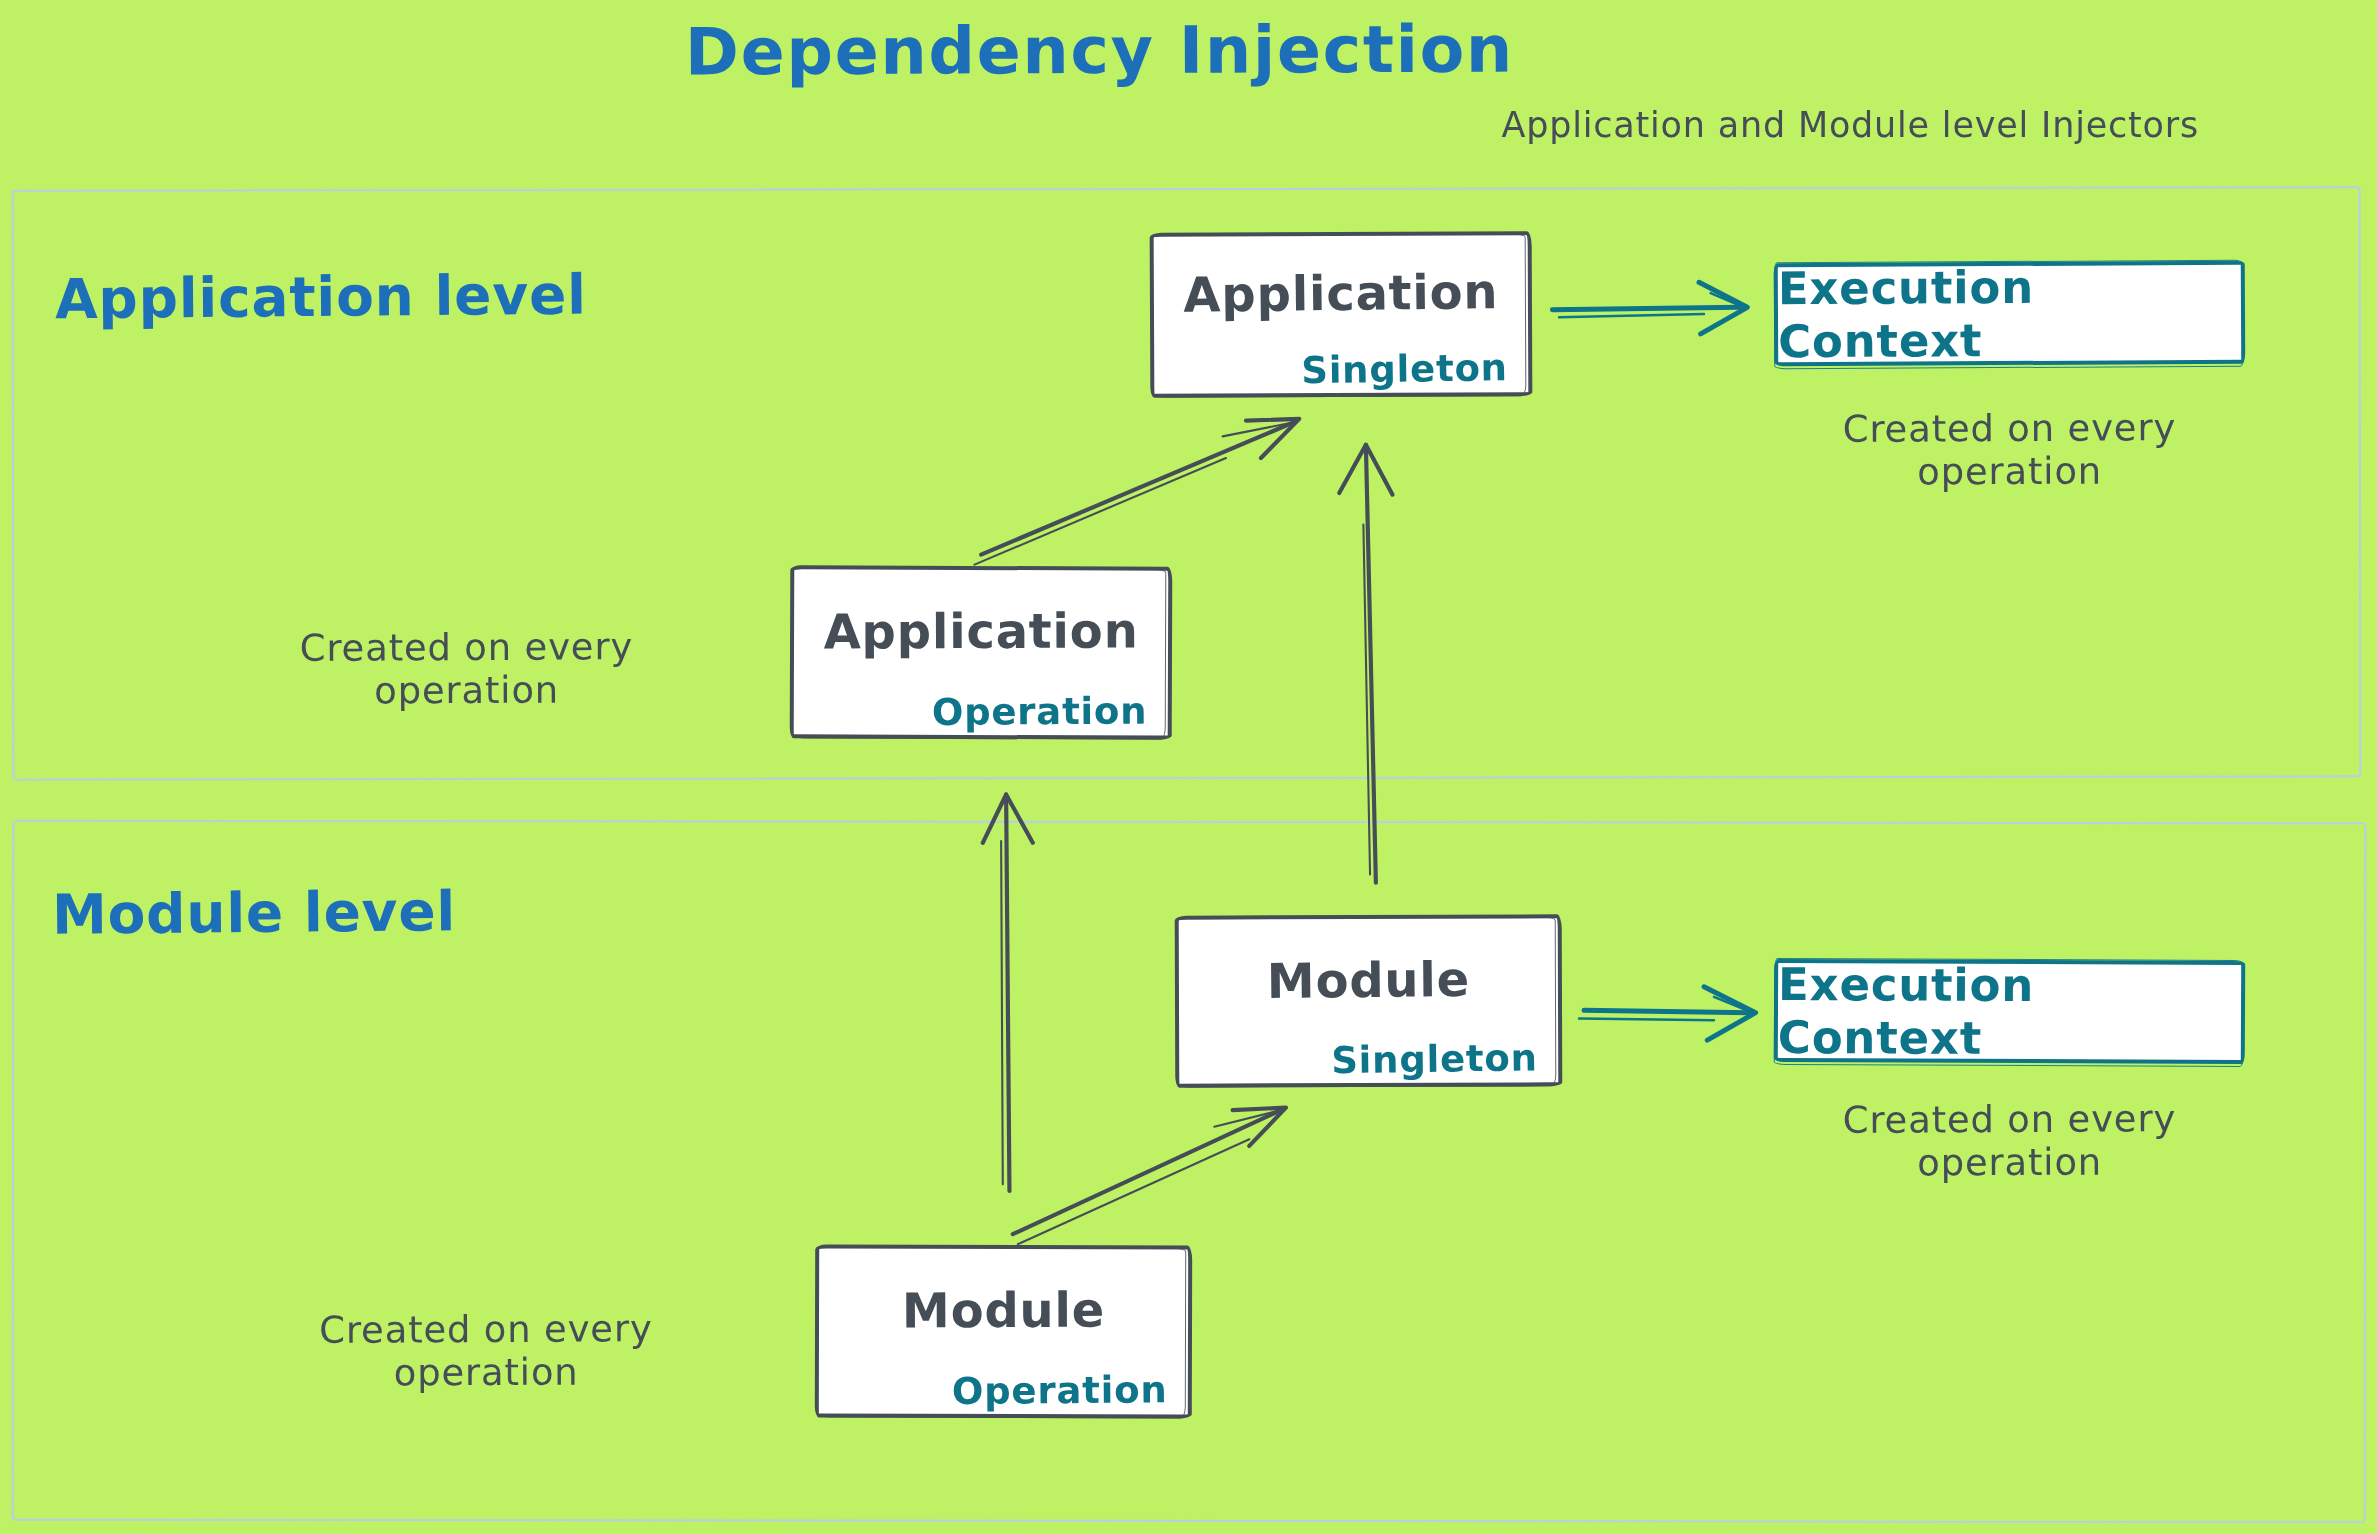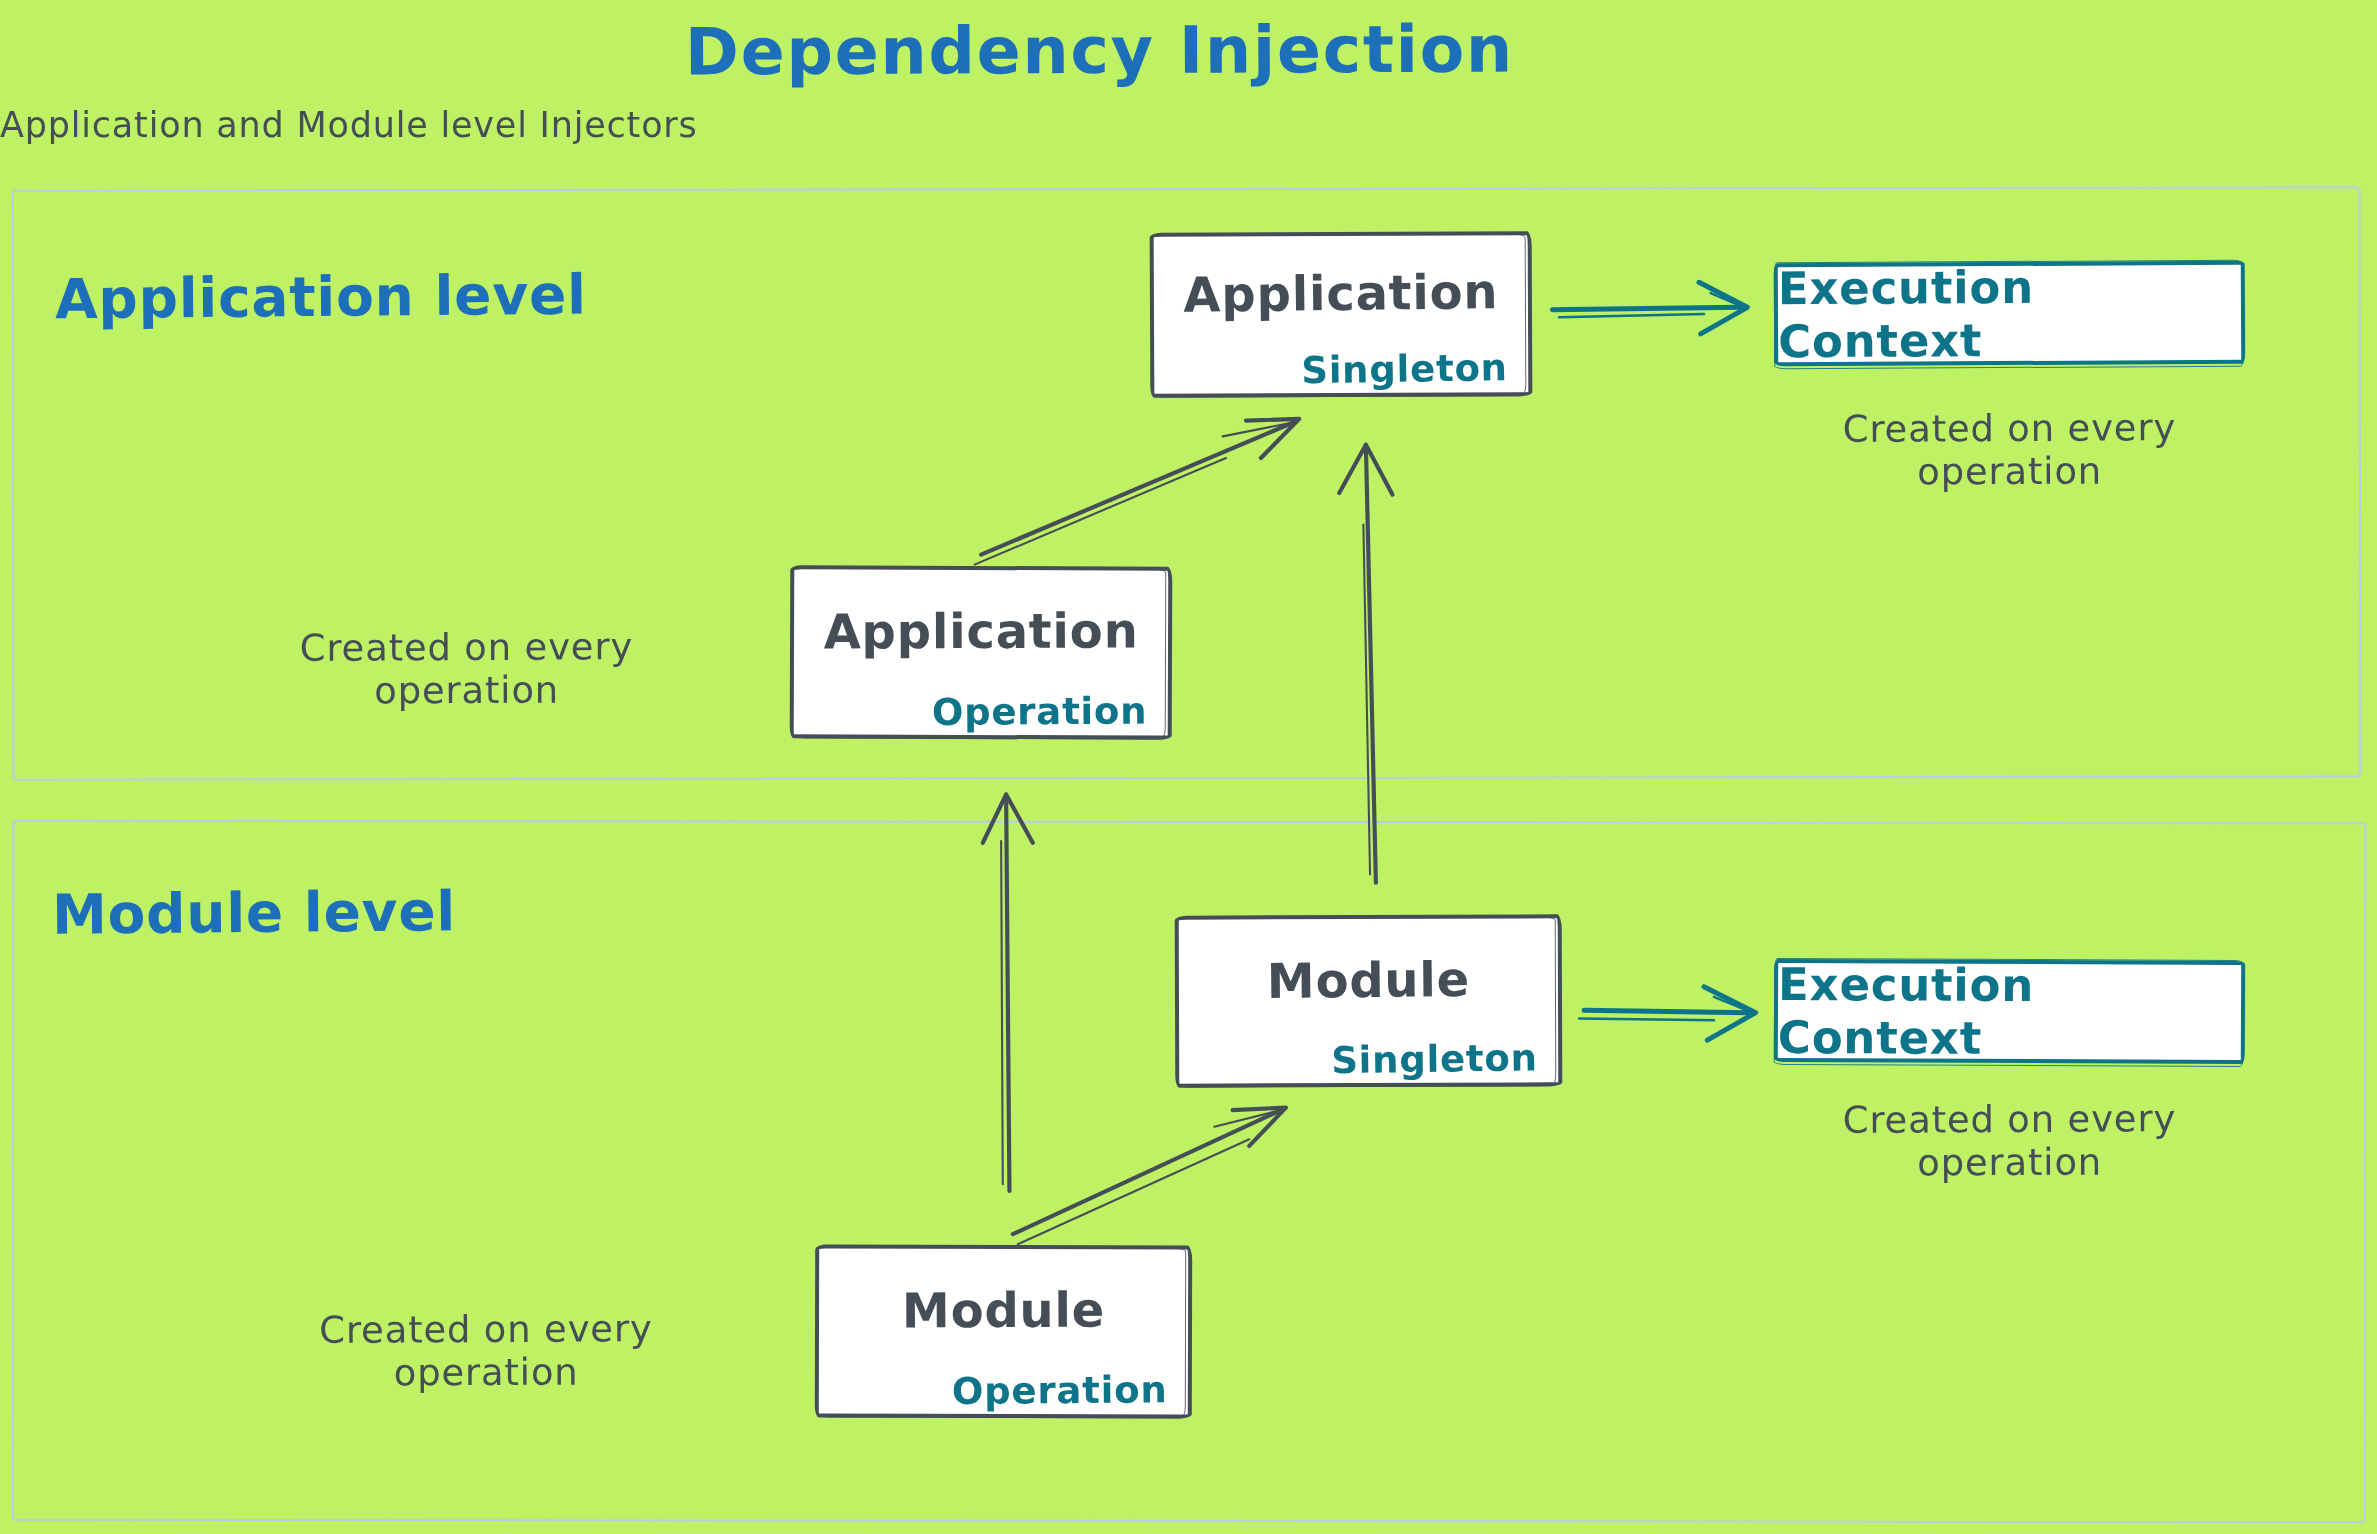--- a/index.html
+++ b/index.html
@@ -18,21 +18,21 @@
   }
   .title{
     position:absolute;left:0;top:13.3px;width:2199px;
     text-align:center;
     font-size:65px;font-weight:bold;color:var(--blue);
     letter-spacing:1.7px;
     transform:rotate(-0.2deg);
   }
   .subtitle{
     position:absolute;left:0;top:105px;width:2199px;
-    text-align:left;
+    text-align:right;
     font-size:35px;color:var(--ink);
     letter-spacing:0.8px;
   }
   .frame{
     position:absolute;
     border:2.5px solid var(--frame);
     border-radius:4.2px;
     background:transparent;
   }
   .frame.app{left:11.7px;top:188px;width:2349px;height:591px;transform:rotate(-0.08deg);}

